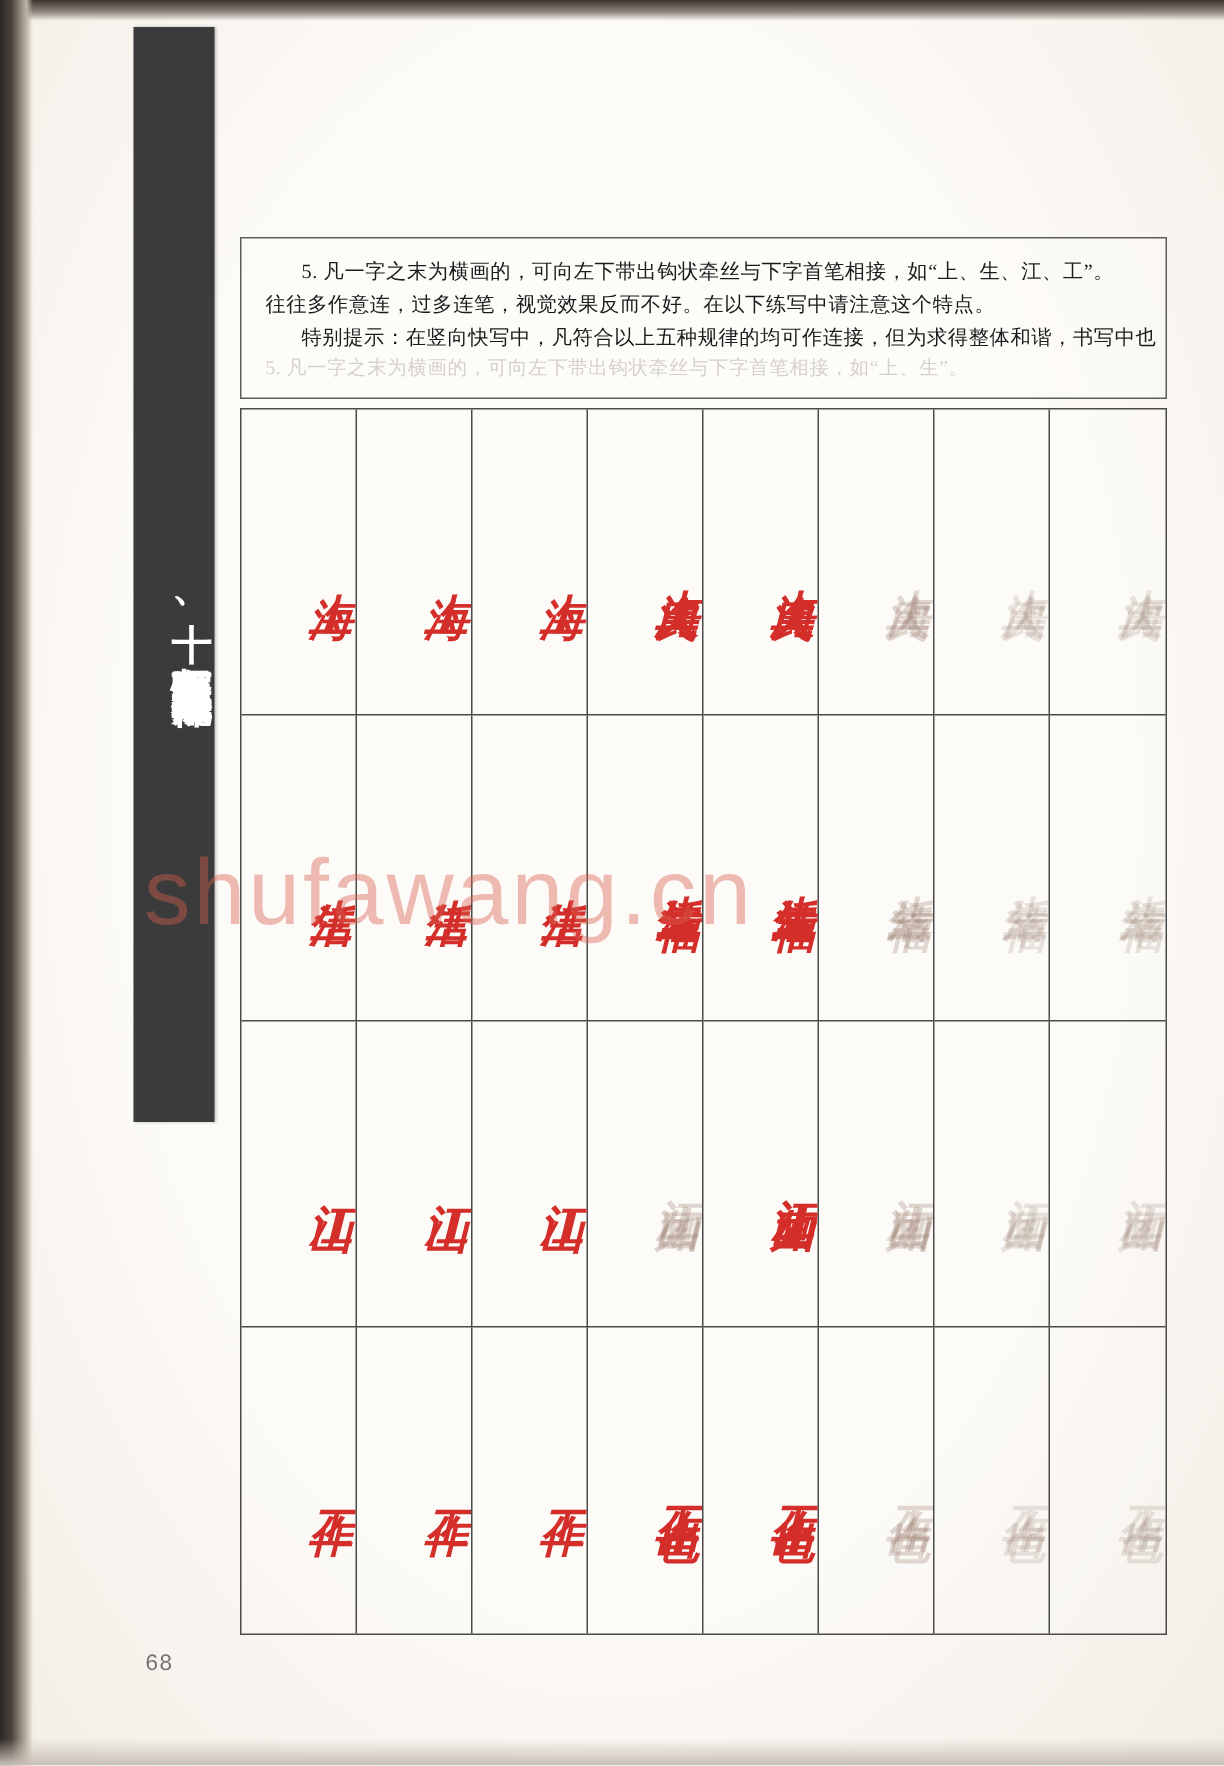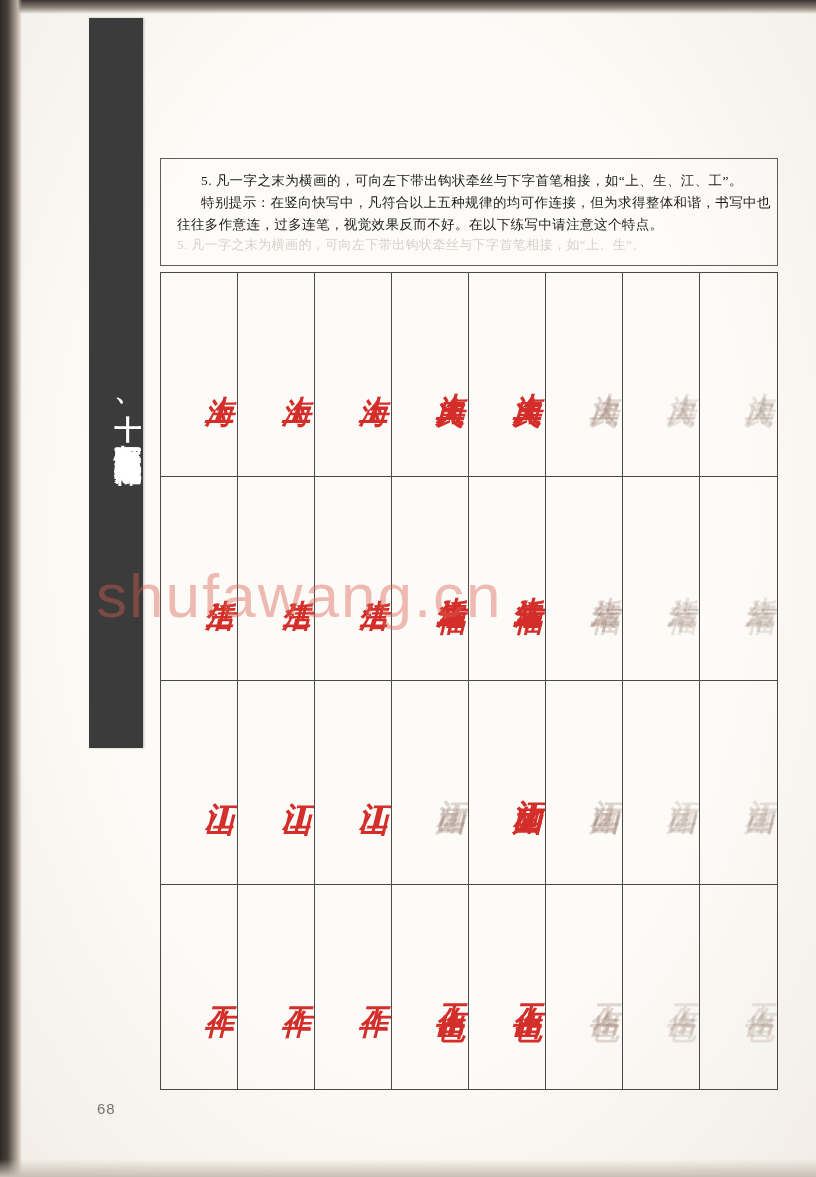--- a/index.html
+++ b/index.html
@@ -214,22 +214,22 @@
   <div class="left-dark-edge"></div>
   <div class="bottom-dark-edge"></div>
 
   <div class="title-band">
     <div class="title-band-text">十、竖向快写上下牵丝连接的五个规律</div>
   </div>
 
   <div class="note-box">
     <div class="note-inner">
       <div class="note-line indent">5. 凡一字之末为横画的，可向左下带出钩状牵丝与下字首笔相接，如“上、生、江、工”。</div>
+      <div class="note-line">往往多作意连，过多连笔，视觉效果反而不好。在以下练写中请注意这个特点。</div>
       <div class="note-line indent">特别提示：在竖向快写中，凡符合以上五种规律的均可作连接，但为求得整体和谐，书写中也</div>
-      <div class="note-line">往往多作意连，过多连笔，视觉效果反而不好。在以下练写中请注意这个特点。</div>
     </div>
     <div class="ghost-note">5. 凡一字之末为横画的，可向左下带出钩状牵丝与下字首笔相接，如“上、生”。</div>
   </div>
 
   <div class="grid">
 
     <div class="cell">
         <div class="hand red hand-wrap">上海</div>
       </div>
     <div class="cell">

